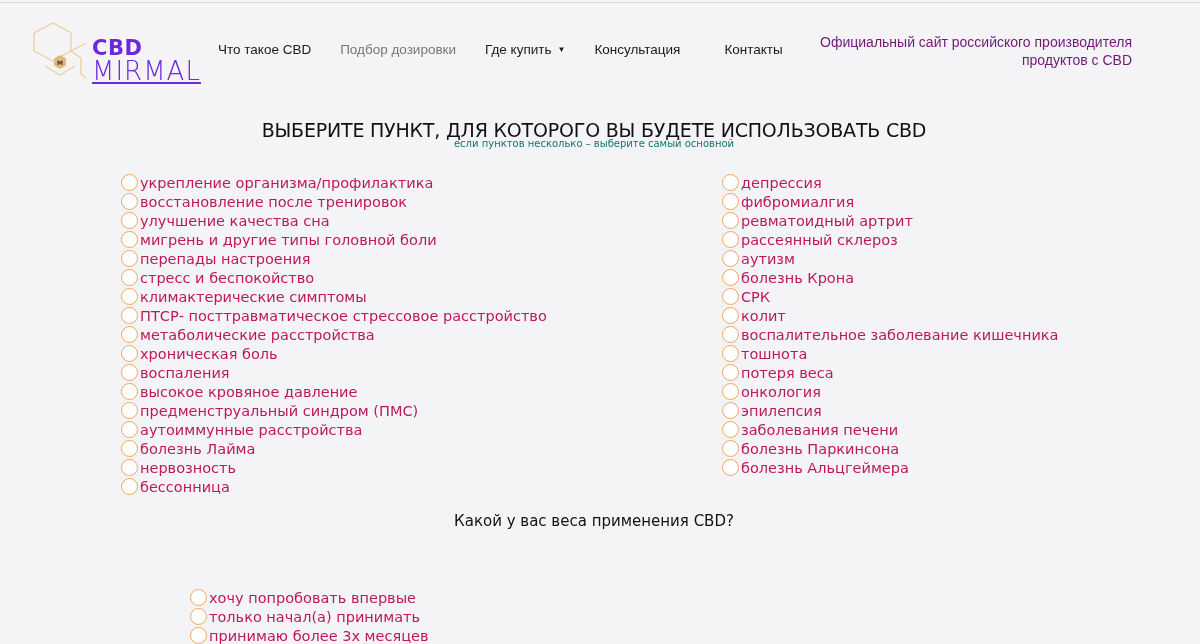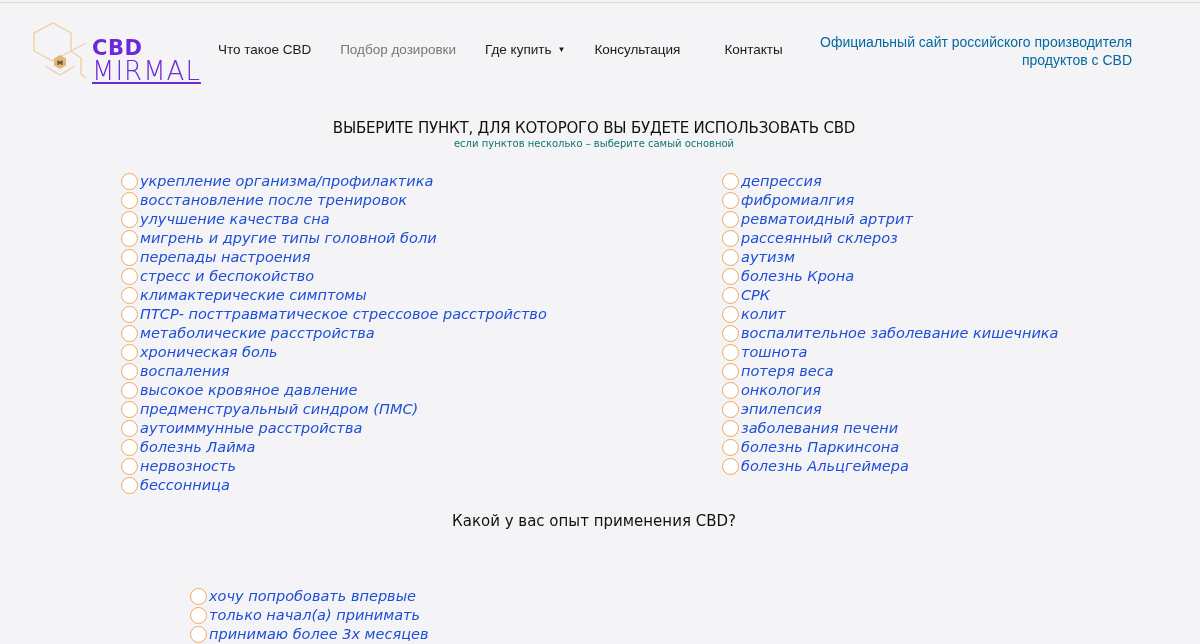--- a/index.html
+++ b/index.html
@@ -37,37 +37,37 @@
     }
     .nav-item {
       color: #1a1a1a; text-decoration: none; cursor: pointer; white-space: nowrap;
     }
     .nav-item.muted { color: #777; }
     .nav-item .caret { font-size: 8px; margin-left: 6px; vertical-align: 2px; }
 
     .tagline {
       position: absolute; right: 68px; top: 33px; text-align: right;
       font-family: "Liberation Sans", sans-serif;
-      font-size: 14px; line-height: 18px; color: #0369a1;
+      font-size: 14px; line-height: 18px; color: #701a75;
     }
 
     
     .main-title {
       position: absolute; left: 0; top: 119px; width: 1188px; text-align: center;
-      font-size: 15px; font-weight: 500; letter-spacing: -0.2px; color: #111;
+      font-size: 19px; font-weight: 500; letter-spacing: -0.2px; color: #111;
     }
     .main-subtitle {
       position: absolute; left: 0; top: 138px; width: 1188px; text-align: center;
       font-size: 10px; color: #0f766e;
     }
 
     .opt-list { position: absolute; list-style: none; }
     .opt {
-      display: flex; align-items: flex-start; height: 19px;
-      font-size: 14.5px; color: #1d4ed8; cursor: pointer; white-space: nowrap; font-style: italic;
+      display: flex; align-items: center; height: 19px;
+      font-size: 14.5px; color: #be185d; cursor: pointer; white-space: nowrap;
     }
     .radio {
       width: 17px; height: 17px; border-radius: 50%;
       border: 1.5px solid #f0a55c; background: #fff;
       flex: 0 0 17px; margin-right: 2px;
     }
     #list-left { left: 121px; top: 173px; }
     #list-right { left: 722px; top: 173px; }
 
     .q2-title {
@@ -251,21 +251,21 @@
     <li class="opt">
       <span class="radio"></span>
       <span>болезнь Паркинсона</span>
     </li>
     <li class="opt">
       <span class="radio"></span>
       <span>болезнь Альцгеймера</span>
     </li>
   </ul>
 
-<h3 class="q2-title">Какой у вас опыт применения CBD?</h3>
+<h3 class="q2-title">Какой у вас веса применения CBD?</h3>
 <ul class="opt-list" id="list-exp">
     <li class="opt">
       <span class="radio"></span>
       <span>хочу попробовать впервые</span>
     </li>
     <li class="opt">
       <span class="radio"></span>
       <span>только начал(а) принимать</span>
     </li>
     <li class="opt">

